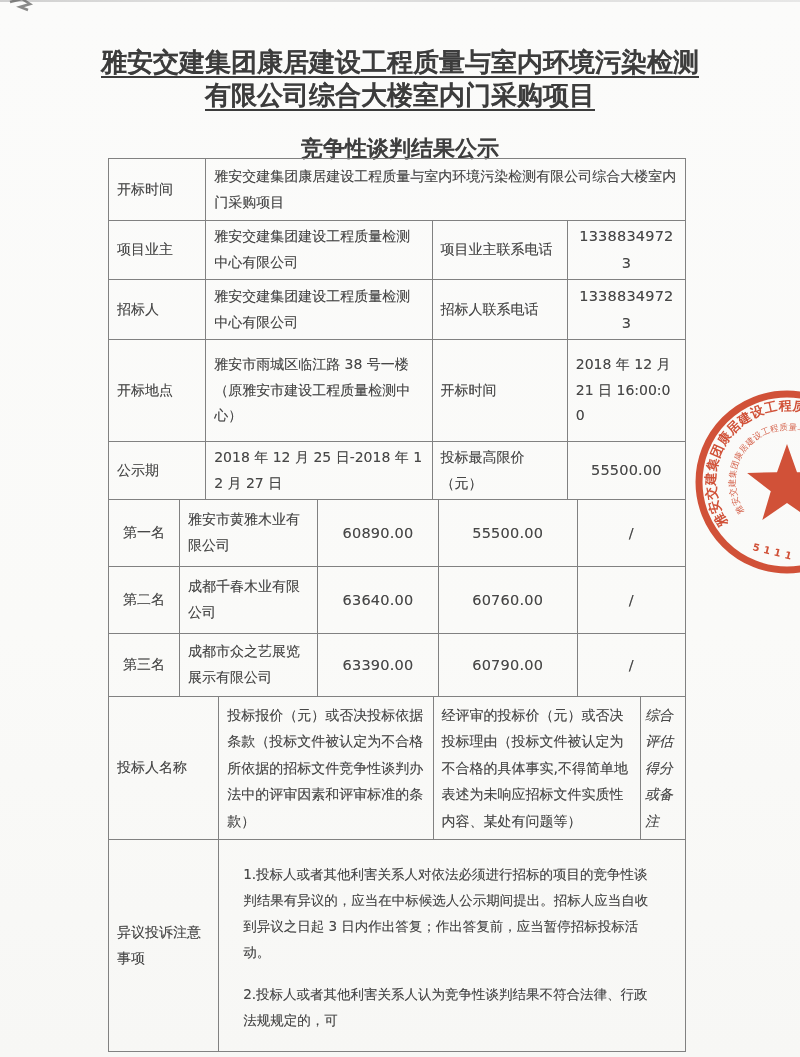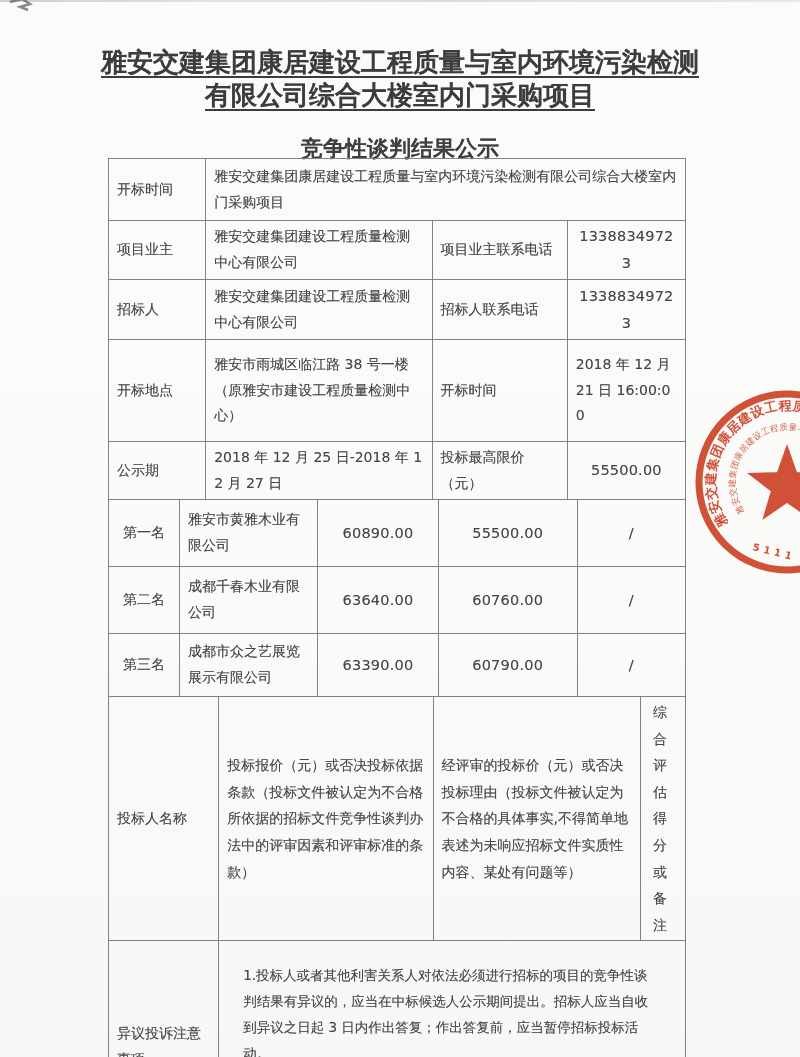--- a/index.html
+++ b/index.html
@@ -175,21 +175,21 @@
           <col style="width:110px">
           <col style="width:214px">
           <col style="width:207px">
           <col style="width:45px">
         </colgroup>
       <tbody>
           <tr>
         <td style="height:138px">投标人名称</td>
         <td class="small-lh">投标报价（元）或否决投标依据条款（投标文件被认定为不合格所依据的招标文件竞争性谈判办法中的评审因素和评审标准的条款）</td>
         <td class="small-lh">经评审的投标价（元）或否决投标理由（投标文件被认定为不合格的具体事实,不得简单地表述为未响应招标文件实质性内容、某处有问题等）</td>
-        <td class="small-lh" style="padding:2px 12px;">综合评估得分或备注</td>
+        <td class="small-lh" style="padding:2px 4px;font-style:italic;">综合评估得分或备注</td>
       </tr>
     </tbody>
       </table>
 
     <table>
       <colgroup>
           <col style="width:110px">
           <col style="width:466px">
         </colgroup>
       <tbody>

